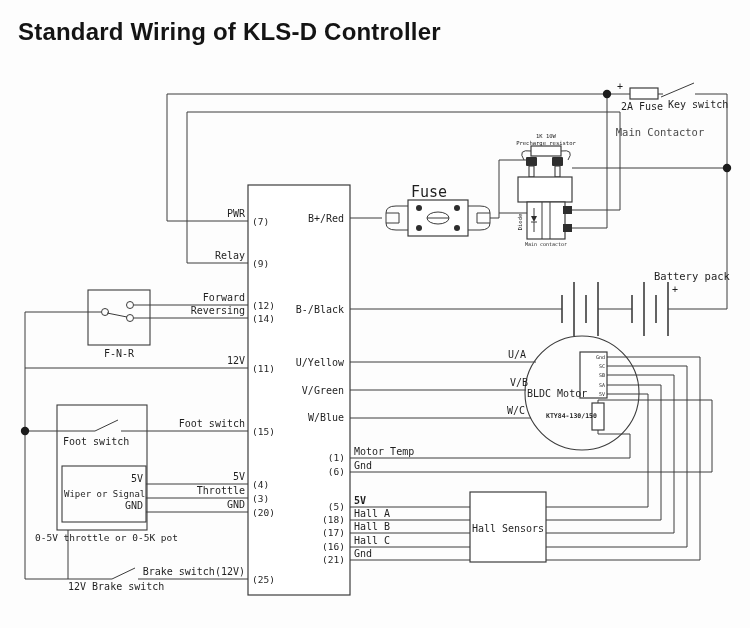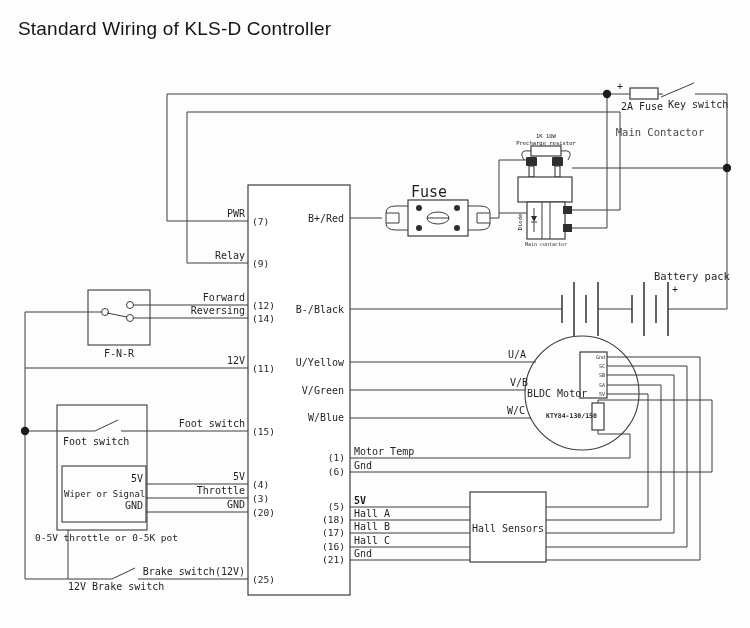--- a/index.html
+++ b/index.html
@@ -1,19 +1,19 @@
 <!DOCTYPE html>
 <html><head>
 <meta charset="utf-8">
 <style>
   html,body{margin:0;padding:0;background:#fff;}
   .canvas{position:relative;width:750px;height:628px;background:#fdfdfd;overflow:hidden;
           font-family:"DejaVu Sans Mono",monospace;}
   .title{position:absolute;left:18px;top:18px;font-family:"Liberation Sans",sans-serif;
-         font-size:19px;font-weight:normal;color:#141414;letter-spacing:.2px;}
+         font-size:24px;font-weight:bold;color:#141414;letter-spacing:.2px;}
   svg{position:absolute;left:0;top:0;}
   svg text{font-family:"DejaVu Sans Mono",monospace;fill:#1f1f1f;}
   .t10{font-size:10px}.t95{font-size:9.5px}.t9{font-size:9px}.t105{font-size:10.5px}
   .t15{font-size:15px}.t65{font-size:6.5px}.t55{font-size:5.5px}.t5{font-size:5px}
   .bold{font-weight:bold}.gray{fill:#4a4a4a}
   .w{stroke:#3c3c3c;stroke-width:1;fill:none}
   .w2{stroke:#3c3c3c;stroke-width:1.6;fill:none}
   .box{fill:#ffffff;stroke:#3c3c3c;stroke-width:1.2}
   .obox{fill:none;stroke:#3c3c3c;stroke-width:1.1}
   .dark{fill:#2e2e2e;stroke:none}

